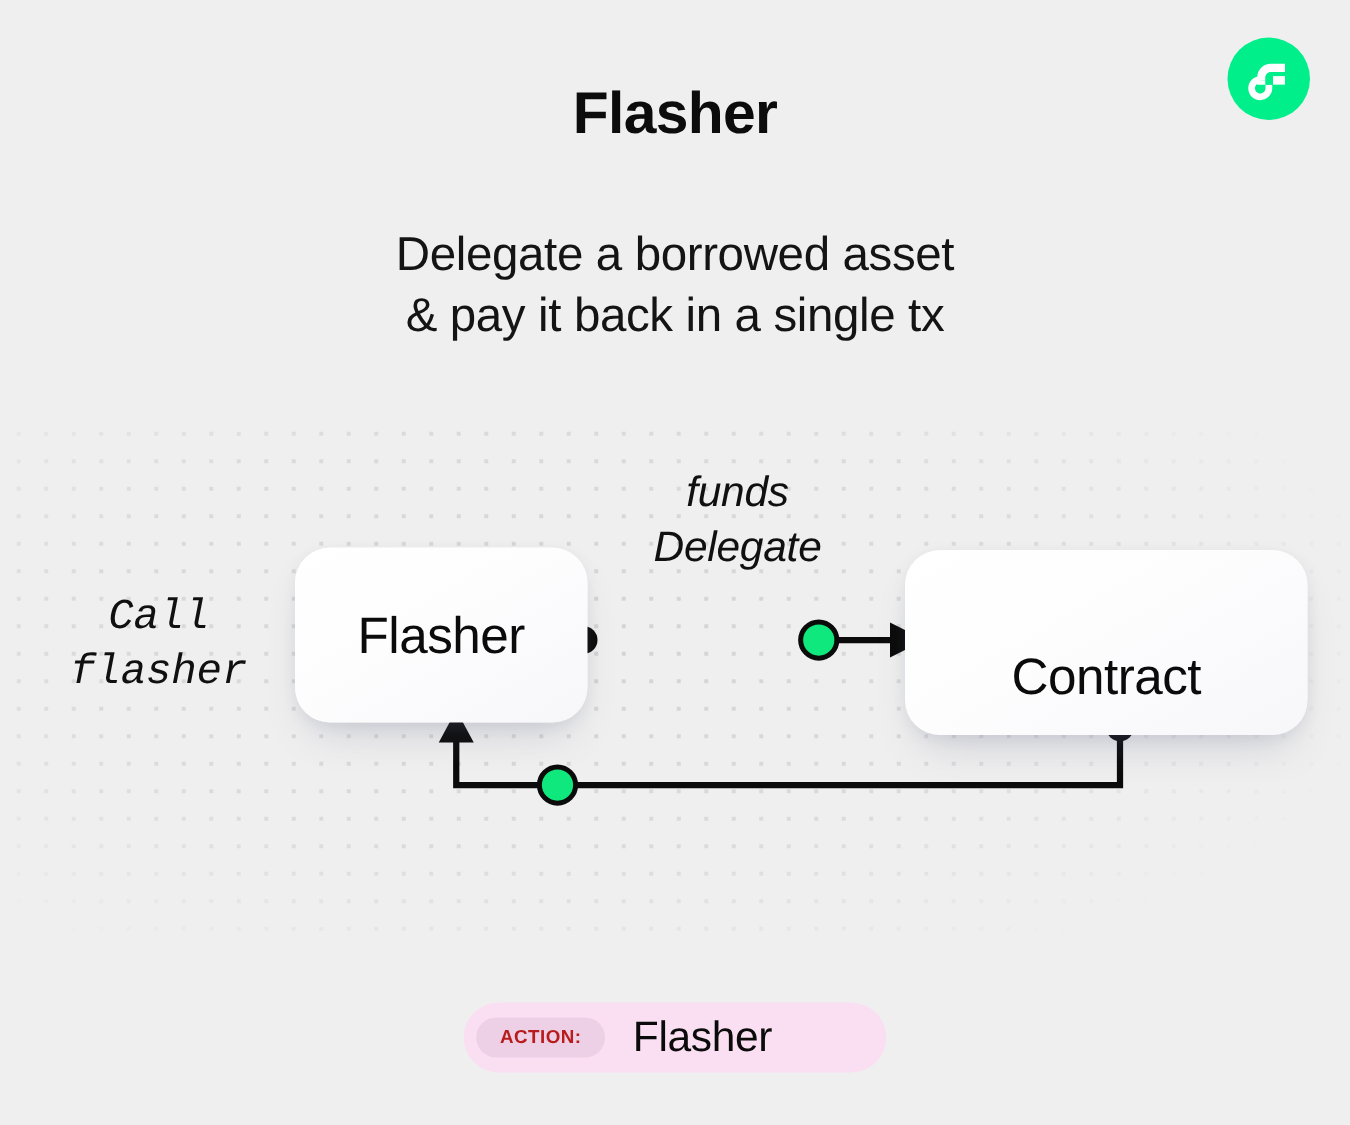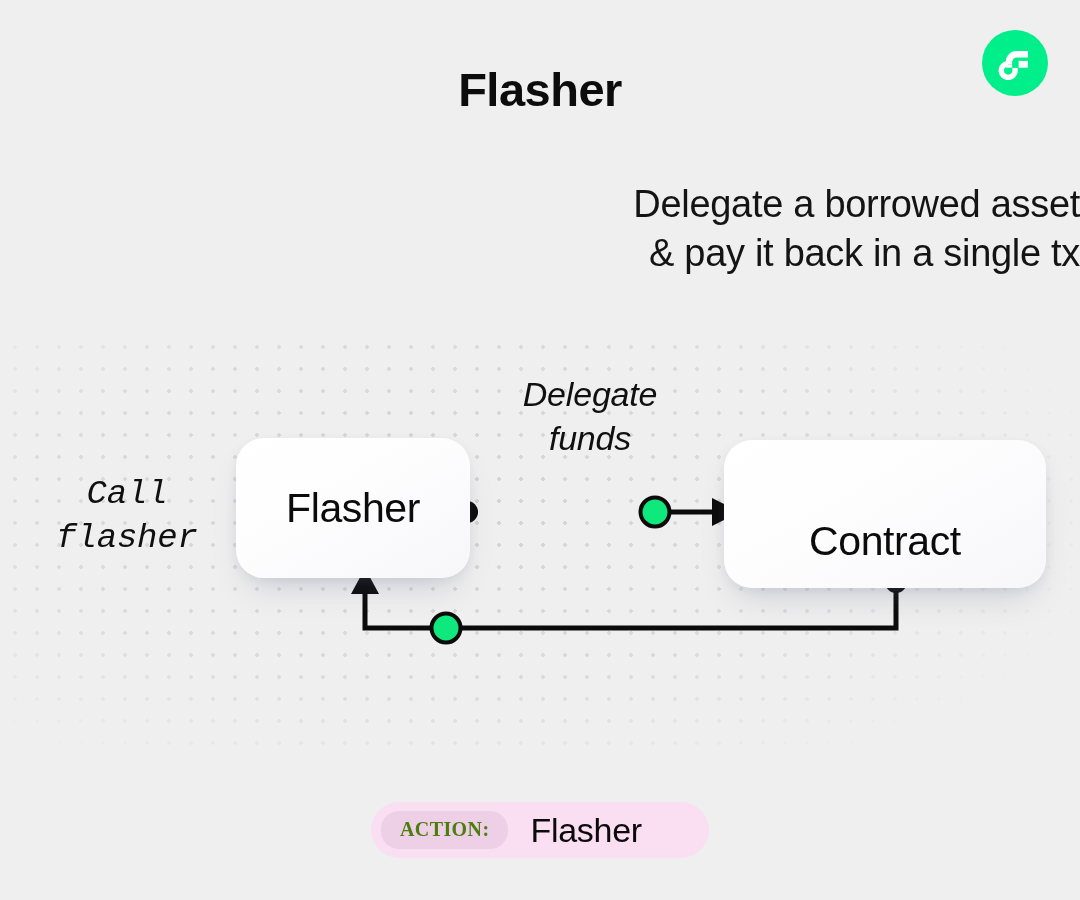--- a/index.html
+++ b/index.html
@@ -46,21 +46,21 @@
     font-size: 47px;
     font-weight: bold;
     color: #0c0c0c;
     letter-spacing: -0.5px;
   }
   .subtitle {
     position: absolute;
     top: 180px;
     left: 0;
     width: 1080px;
-    text-align: right;
+    text-align: center;
     font-size: 38px;
     line-height: 49px;
     color: #141414;
     font-weight: 400;
     letter-spacing: -0.3px;
   }
   .subtitle .l2 { display: block; }
 
   
   .stage {
@@ -158,27 +158,26 @@
     height: 56px;
     background: #fadef2;
     border-radius: 28px;
     display: flex;
     align-items: center;
     padding-left: 10px;
     box-sizing: border-box;
   }
   .action-tag {
     background: #edd0e5;
-    color: #4d7c0f;
-    font-size: 20px;
+    color: #b91c1c;
+    font-size: 15px;
     font-weight: bold;
     letter-spacing: 0.4px;
     border-radius: 18px;
     padding: 7px 19px 8px 19px;
-    font-family: Liberation Serif, serif;
   }
   .action-value {
     font-size: 34px;
     color: #0b0b0b;
     margin-left: 22px;
     letter-spacing: -0.3px;
   }
 </style>
 </head>
 <body>
@@ -248,22 +247,22 @@
       <span>Contract</span>
     </div>
   </div>
 
   <div class="edge-label label-call">
     <span>Call</span>
     <span>flasher</span>
   </div>
 
   <div class="edge-label label-delegate">
+    <span>funds</span>
     <span>Delegate</span>
-    <span>funds</span>
   </div>
 
 
   <div class="action-bar">
     <span class="action-tag">ACTION:</span>
     <span class="action-value">Flasher</span>
   </div>
 
 </div>
 

